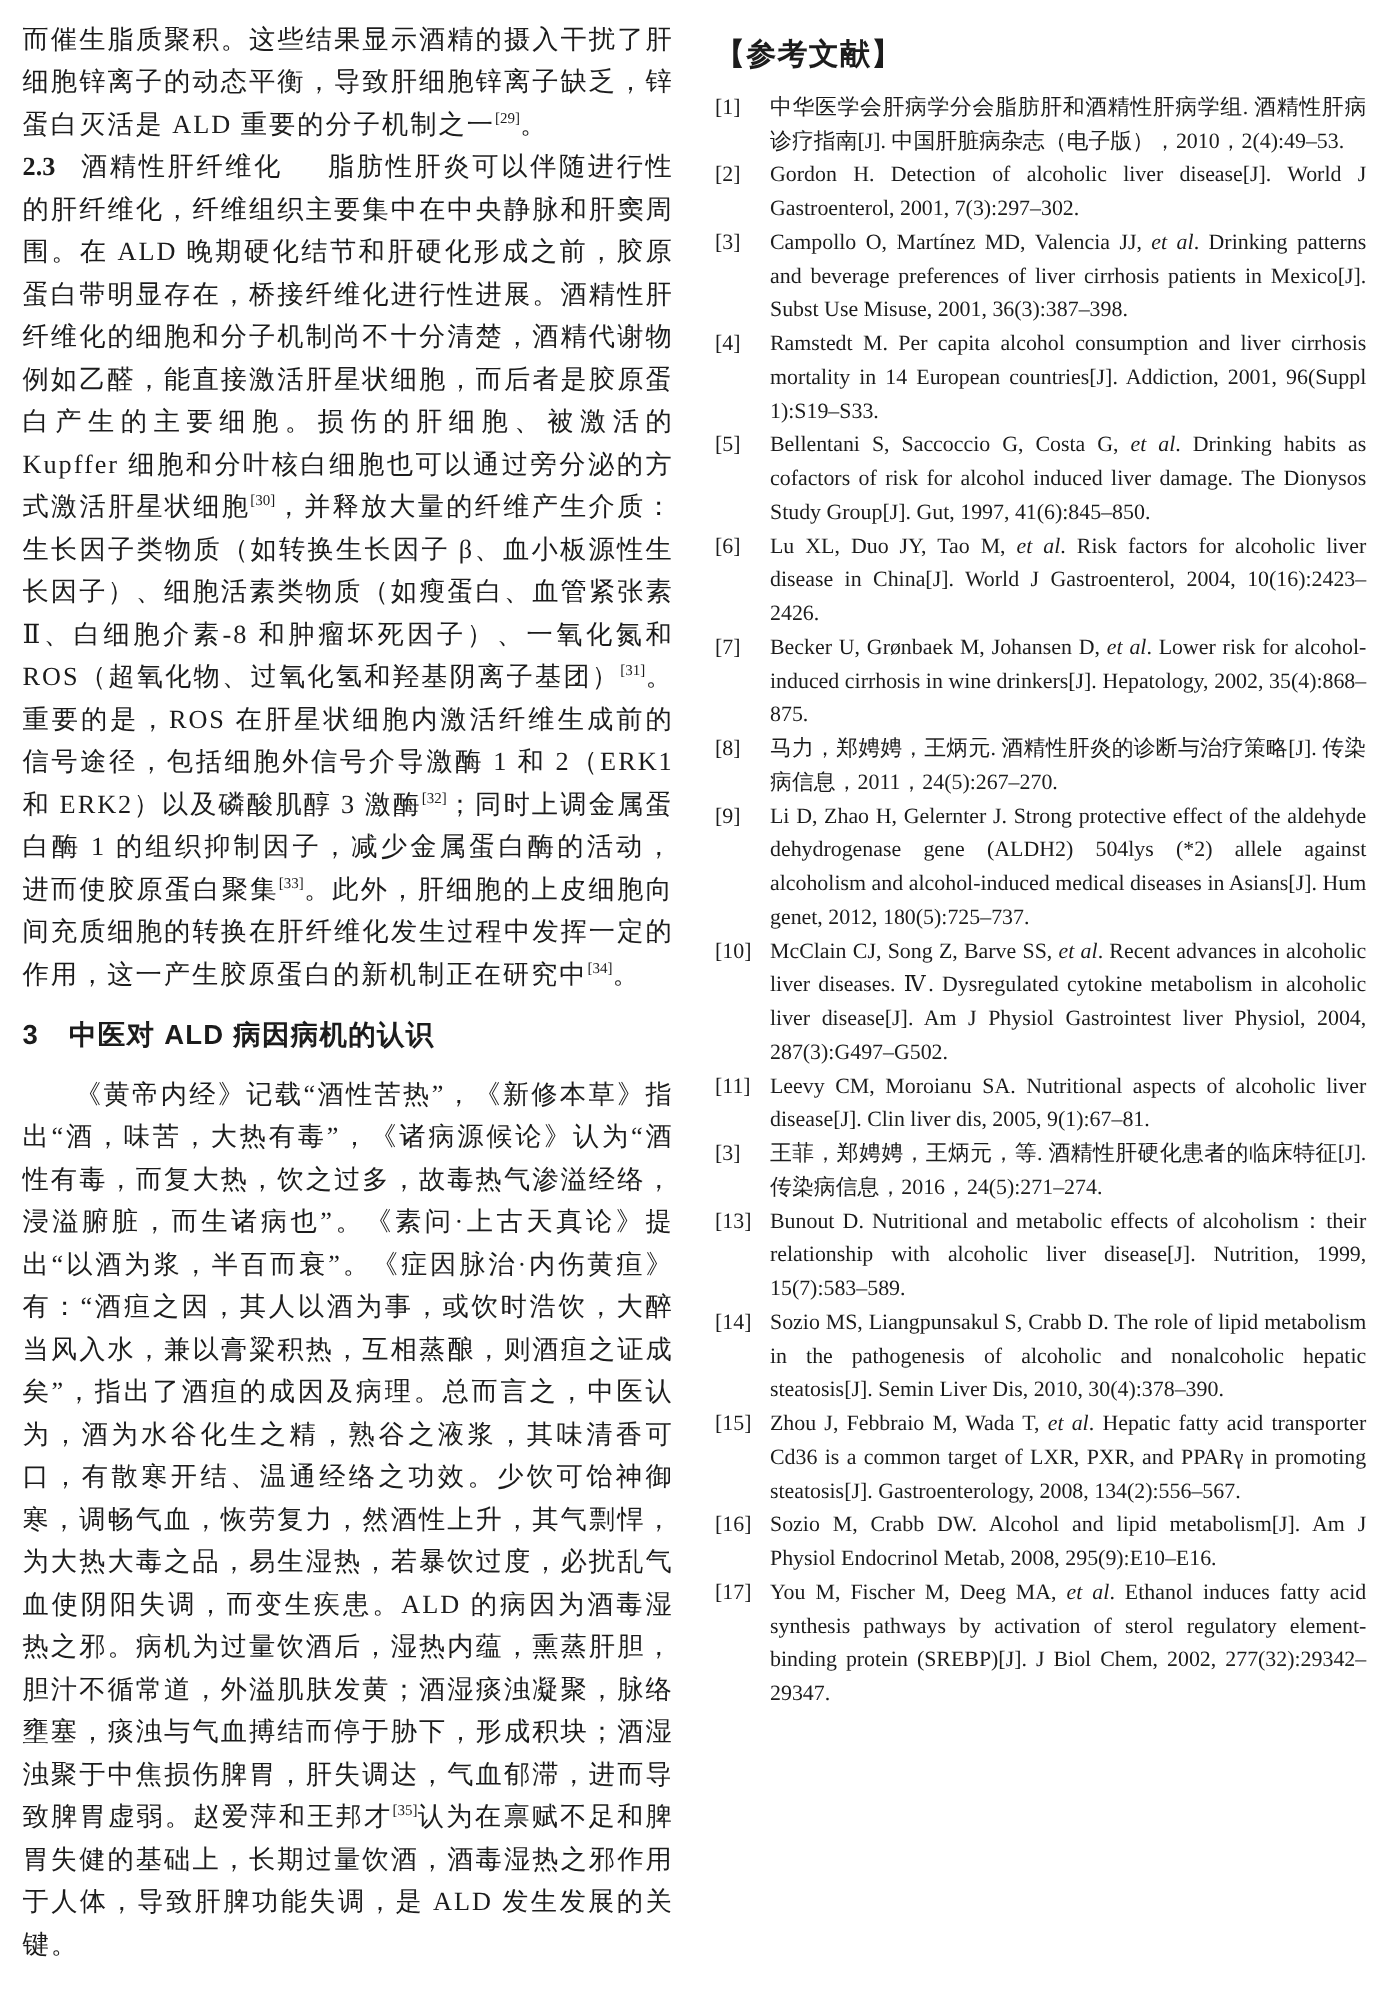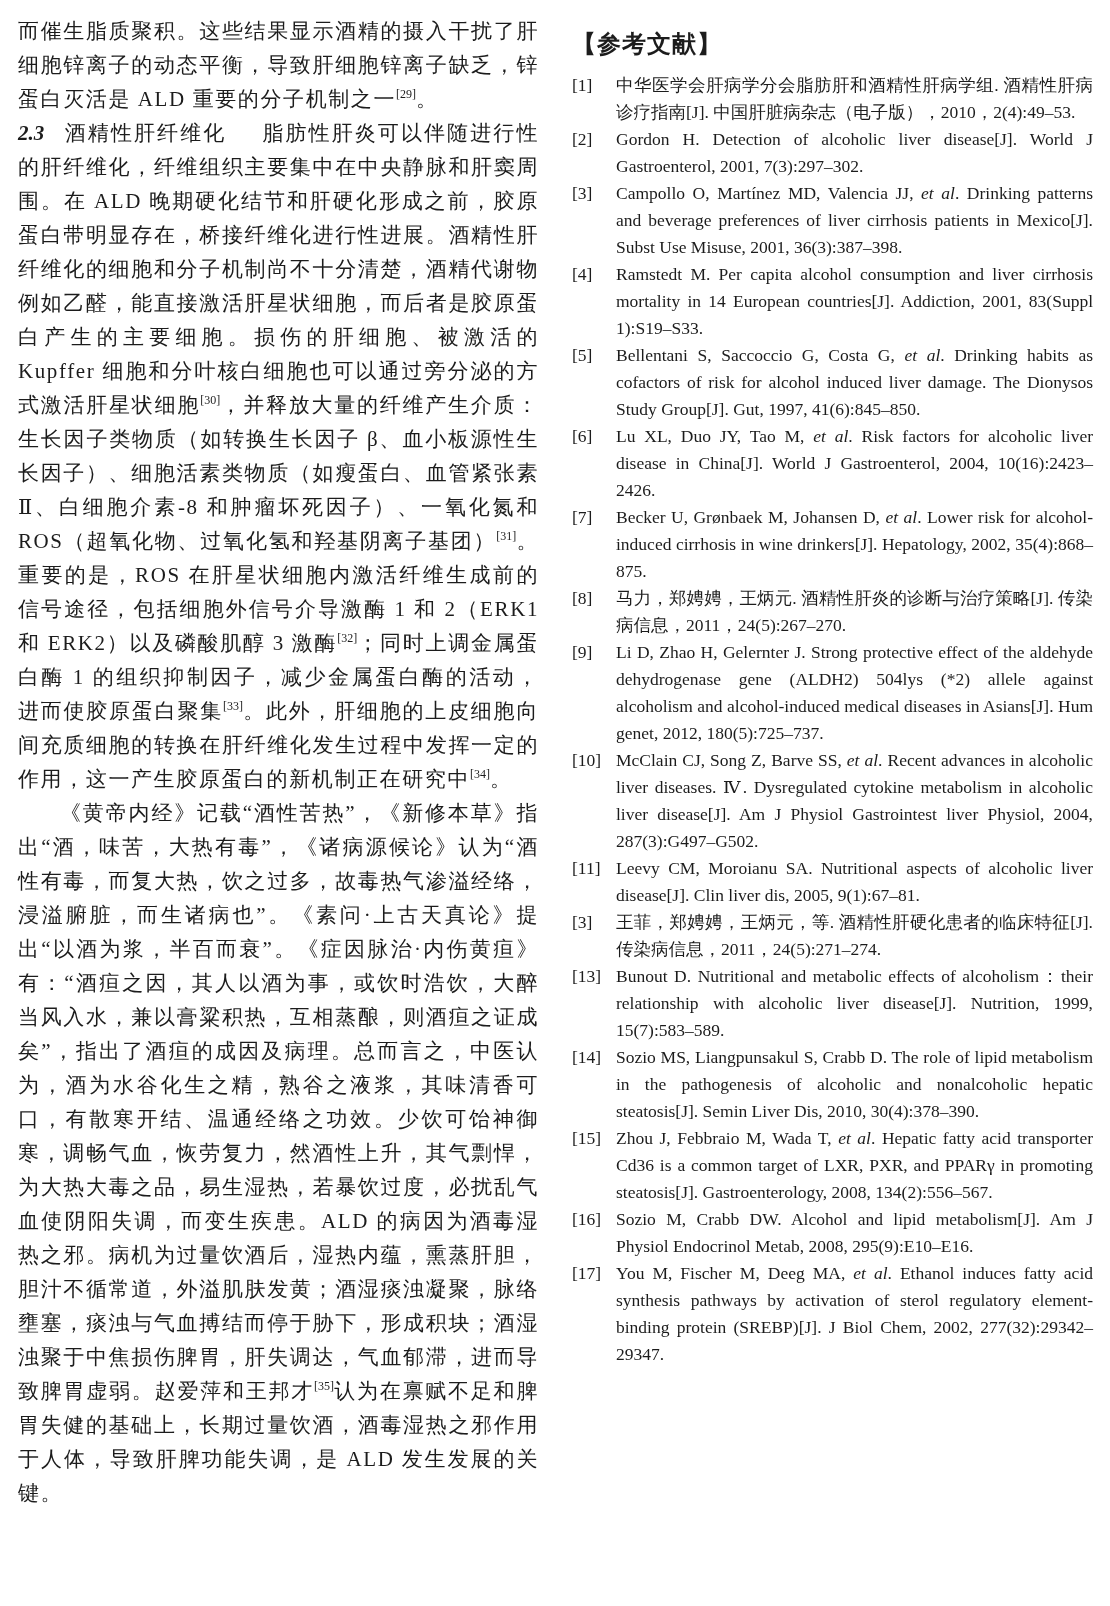--- a/index.html
+++ b/index.html
@@ -41,21 +41,20 @@
   sup.cite {
     font-size: 12px;
     letter-spacing: 0;
     line-height: 0;
     vertical-align: super;
   }
   .runin-num {
     font-weight: bold;
     letter-spacing: 0;
     margin-right: 20px;
-    font-style: italic;
   }
   .runin-title { margin-right: 36px; }
   h2.section-heading {
     font-family: "Liberation Sans", "DejaVu Sans", sans-serif;
     font-size: 22px;
     font-weight: bold;
     letter-spacing: 1px;
     margin: 17px 0 15px 0;
     line-height: 30px;
   }
@@ -85,40 +84,41 @@
   }
 </style>
 </head>
 <body>
 
 <div class="page">
   <div class="columns">
     <section class="column" id="left-col">
         <p class="body-p">而催生脂质聚积。这些结果显示酒精的摄入干扰了肝细胞锌离子的动态平衡，导致肝细胞锌离子缺乏，锌蛋白灭活是 ALD 重要的分子机制之一<sup class="cite">[29]</sup>。</p>
         <p class="body-p"><b class="runin-num">2.3</b><span class="runin-title">酒精性肝纤维化</span>脂肪性肝炎可以伴随进行性的肝纤维化，纤维组织主要集中在中央静脉和肝窦周围。在 ALD 晚期硬化结节和肝硬化形成之前，胶原蛋白带明显存在，桥接纤维化进行性进展。酒精性肝纤维化的细胞和分子机制尚不十分清楚，酒精代谢物例如乙醛，能直接激活肝星状细胞，而后者是胶原蛋白产生的主要细胞。损伤的肝细胞、被激活的 Kupffer 细胞和分叶核白细胞也可以通过旁分泌的方式激活肝星状细胞<sup class="cite">[30]</sup>，并释放大量的纤维产生介质：生长因子类物质（如转换生长因子 β、血小板源性生长因子）、细胞活素类物质（如瘦蛋白、血管紧张素Ⅱ、白细胞介素-8 和肿瘤坏死因子）、一氧化氮和 ROS（超氧化物、过氧化氢和羟基阴离子基团）<sup class="cite">[31]</sup>。重要的是，ROS 在肝星状细胞内激活纤维生成前的信号途径，包括细胞外信号介导激酶 1 和 2（ERK1 和 ERK2）以及磷酸肌醇 3 激酶<sup class="cite">[32]</sup>；同时上调金属蛋白酶 1 的组织抑制因子，减少金属蛋白酶的活动，进而使胶原蛋白聚集<sup class="cite">[33]</sup>。此外，肝细胞的上皮细胞向间充质细胞的转换在肝纤维化发生过程中发挥一定的作用，这一产生胶原蛋白的新机制正在研究中<sup class="cite">[34]</sup>。</p>
+        <h2 class="section-heading"><span class="h-num">3</span><span>中医对 ALD 病因病机的认识</span></h2>
         <p class="body-p indent">《黄帝内经》记载“酒性苦热”，《新修本草》指出“酒，味苦，大热有毒”，《诸病源候论》认为“酒性有毒，而复大热，饮之过多，故毒热气渗溢经络，浸溢腑脏，而生诸病也”。《素问·上古天真论》提出“以酒为浆，半百而衰”。《症因脉治·内伤黄疸》有：“酒疸之因，其人以酒为事，或饮时浩饮，大醉当风入水，兼以膏粱积热，互相蒸酿，则酒疸之证成矣”，指出了酒疸的成因及病理。总而言之，中医认为，酒为水谷化生之精，熟谷之液浆，其味清香可口，有散寒开结、温通经络之功效。少饮可饴神御寒，调畅气血，恢劳复力，然酒性上升，其气剽悍，为大热大毒之品，易生湿热，若暴饮过度，必扰乱气血使阴阳失调，而变生疾患。ALD 的病因为酒毒湿热之邪。病机为过量饮酒后，湿热内蕴，熏蒸肝胆，胆汁不循常道，外溢肌肤发黄；酒湿痰浊凝聚，脉络壅塞，痰浊与气血搏结而停于胁下，形成积块；酒湿浊聚于中焦损伤脾胃，肝失调达，气血郁滞，进而导致脾胃虚弱。赵爱萍和王邦才<sup class="cite">[35]</sup>认为在禀赋不足和脾胃失健的基础上，长期过量饮酒，酒毒湿热之邪作用于人体，导致肝脾功能失调，是 ALD 发生发展的关键。</p>
       </section>
     <section class="column" id="right-col">
       <h3 class="ref-header">【参考文献】</h3>
       <div id="ref-list">
           <div class="ref">
             <span class="ref-num">[1]</span>
             <div class="ref-text">中华医学会肝病学分会脂肪肝和酒精性肝病学组. 酒精性肝病诊疗指南[J]. 中国肝脏病杂志（电子版），2010，2(4):49–53.</div>
           </div>
           <div class="ref">
             <span class="ref-num">[2]</span>
             <div class="ref-text">Gordon H. Detection of alcoholic liver disease[J]. World J Gastroenterol, 2001, 7(3):297–302.</div>
           </div>
           <div class="ref">
             <span class="ref-num">[3]</span>
             <div class="ref-text">Campollo O, Martínez MD, Valencia JJ, <i>et al</i>. Drinking patterns and beverage preferences of liver cirrhosis patients in Mexico[J]. Subst Use Misuse, 2001, 36(3):387–398.</div>
           </div>
           <div class="ref">
             <span class="ref-num">[4]</span>
-            <div class="ref-text">Ramstedt M. Per capita alcohol consumption and liver cirrhosis mortality in 14 European countries[J]. Addiction, 2001, 83(Suppl 1):S19–S33.</div>
+            <div class="ref-text">Ramstedt M. Per capita alcohol consumption and liver cirrhosis mortality in 14 European countries[J]. Addiction, 2001, 96(Suppl 1):S19–S33.</div>
           </div>
           <div class="ref">
             <span class="ref-num">[5]</span>
             <div class="ref-text">Bellentani S, Saccoccio G, Costa G, <i>et al</i>. Drinking habits as cofactors of risk for alcohol induced liver damage. The Dionysos Study Group[J]. Gut, 1997, 41(6):845–850.</div>
           </div>
           <div class="ref">
             <span class="ref-num">[6]</span>
             <div class="ref-text">Lu XL, Duo JY, Tao M, <i>et al</i>. Risk factors for alcoholic liver disease in China[J]. World J Gastroenterol, 2004, 10(16):2423–2426.</div>
           </div>
           <div class="ref">
@@ -136,21 +136,21 @@
           <div class="ref">
             <span class="ref-num">[10]</span>
             <div class="ref-text">McClain CJ, Song Z, Barve SS, <i>et al</i>. Recent advances in alcoholic liver diseases. Ⅳ. Dysregulated cytokine metabolism in alcoholic liver disease[J]. Am J Physiol Gastrointest liver Physiol, 2004, 287(3):G497–G502.</div>
           </div>
           <div class="ref">
             <span class="ref-num">[11]</span>
             <div class="ref-text">Leevy CM, Moroianu SA. Nutritional aspects of alcoholic liver disease[J]. Clin liver dis, 2005, 9(1):67–81.</div>
           </div>
           <div class="ref">
             <span class="ref-num">[3]</span>
-            <div class="ref-text">王菲，郑娉娉，王炳元，等. 酒精性肝硬化患者的临床特征[J]. 传染病信息，2011，24(5):271–274.</div>
+            <div class="ref-text">王菲，郑娉娉，王炳元，等. 酒精性肝硬化患者的临床特征[J]. 传染病信息，2016，24(5):271–274.</div>
           </div>
           <div class="ref">
             <span class="ref-num">[13]</span>
             <div class="ref-text">Bunout D. Nutritional and metabolic effects of alcoholism：their relationship with alcoholic liver disease[J]. Nutrition, 1999, 15(7):583–589.</div>
           </div>
           <div class="ref">
             <span class="ref-num">[14]</span>
             <div class="ref-text">Sozio MS, Liangpunsakul S, Crabb D. The role of lipid metabolism in the pathogenesis of alcoholic and nonalcoholic hepatic steatosis[J]. Semin Liver Dis, 2010, 30(4):378–390.</div>
           </div>
           <div class="ref">

